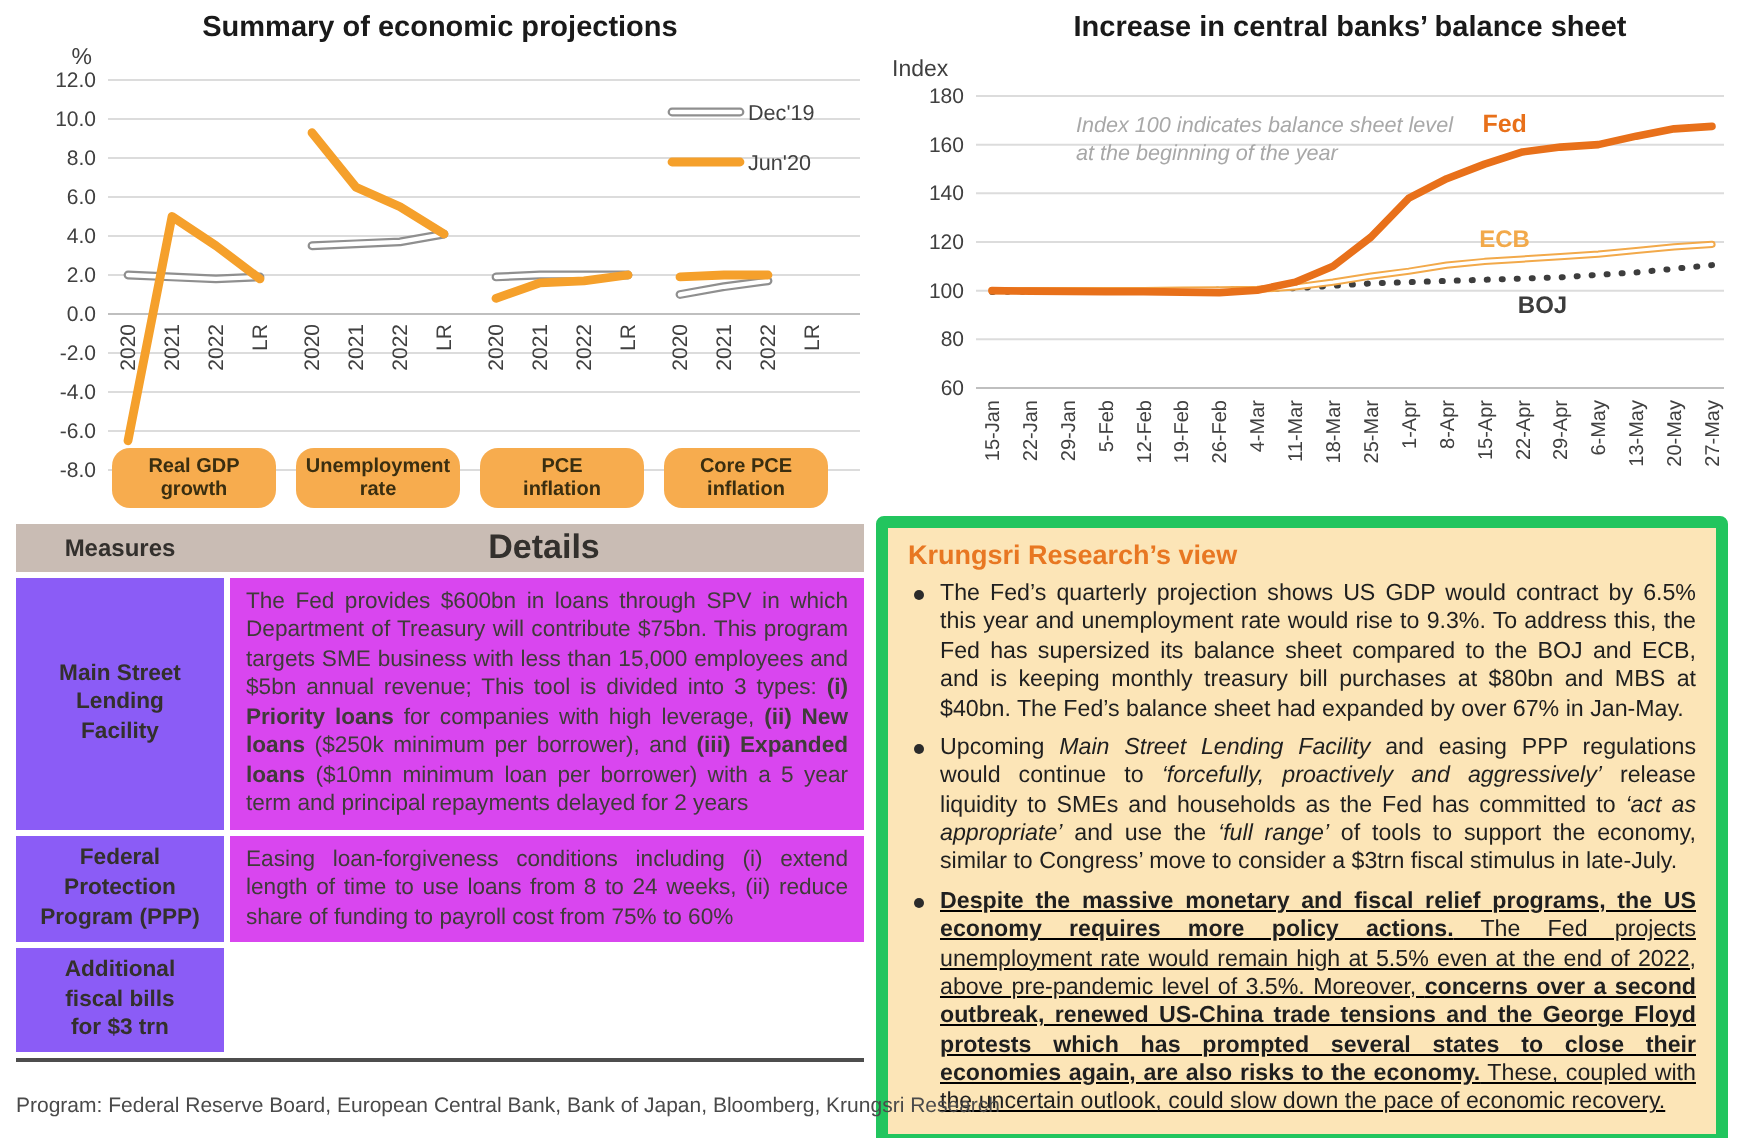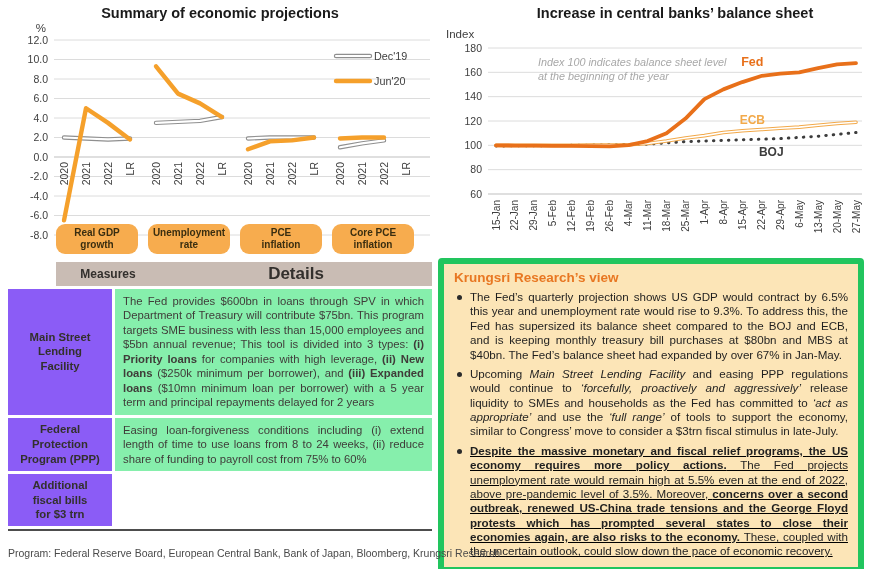--- a/index.html
+++ b/index.html
@@ -4,27 +4,27 @@
 <style>
   html,body{margin:0;padding:0;background:#ffffff;}
   body{width:870px;height:569px;position:relative;font-family:"Liberation Sans",sans-serif;overflow:hidden;}
   .chart-box{position:absolute;}
   #sep-box{left:6px;top:2px;width:428px;height:256px;}
   #bal-box{left:438px;top:2px;width:430px;height:254px;}
   svg{display:block;}
   .svg-title{font-weight:bold;font-size:14.5px;fill:#1a1a1a;}
   
   #table-box{position:absolute;left:8px;top:262px;width:424px;}
-  .thead{display:flex;background:#c9bcb4;height:24px;align-items:center;margin-left:48px;}
+  .thead{display:flex;background:#c9bcb4;height:24px;align-items:center;}
   .thead .h1{width:104px;text-align:center;font-weight:bold;font-size:12px;color:#33302d;}
   .thead .h2{flex:1;text-align:center;font-weight:bold;font-size:17px;color:#33302d;}
   #table-rows{display:grid;grid-template-columns:104px 1fr;column-gap:3px;row-gap:3px;margin-top:3px;}
   .cell{font-size:11.3px;color:#3f3c39;}
   .cell.measure{background:#8b5cf6;display:flex;align-items:center;justify-content:center;text-align:center;font-weight:bold;white-space:pre-line;line-height:1.3;padding:4px 2px;color:#33302d;}
-  .cell.detail{background:#86efac;padding:5px 8px;text-align:justify;line-height:1.28;}
+  .cell.detail{background:#d946ef;padding:5px 8px;text-align:justify;line-height:1.28;}
   #table-rule{height:2px;background:#4d4d4d;margin-top:3px;}
   
   #panel-box{position:absolute;left:438px;top:258px;width:426px;box-sizing:border-box;background:#fce5b7;border:6px solid #22c55e;border-radius:4px;padding:6px 10px 8px 10px;}
   .panel-title{font-weight:bold;font-size:13.5px;color:#e87722;margin-bottom:5px;}
   .bullet{display:flex;margin-bottom:5px;}
   .bullet:last-child{margin-bottom:0;text-decoration:underline;}
   .bullet .dot{width:5px;height:5px;border-radius:50%;background:#2b2b2b;flex:0 0 5px;margin:5px 8px 0 3px;}
   .bullet .btext{font-size:11.6px;line-height:1.24;color:#1f1f1f;text-align:justify;}
   
   #source-line{position:absolute;left:8px;top:547px;font-size:10.5px;color:#4a4a4a;}

